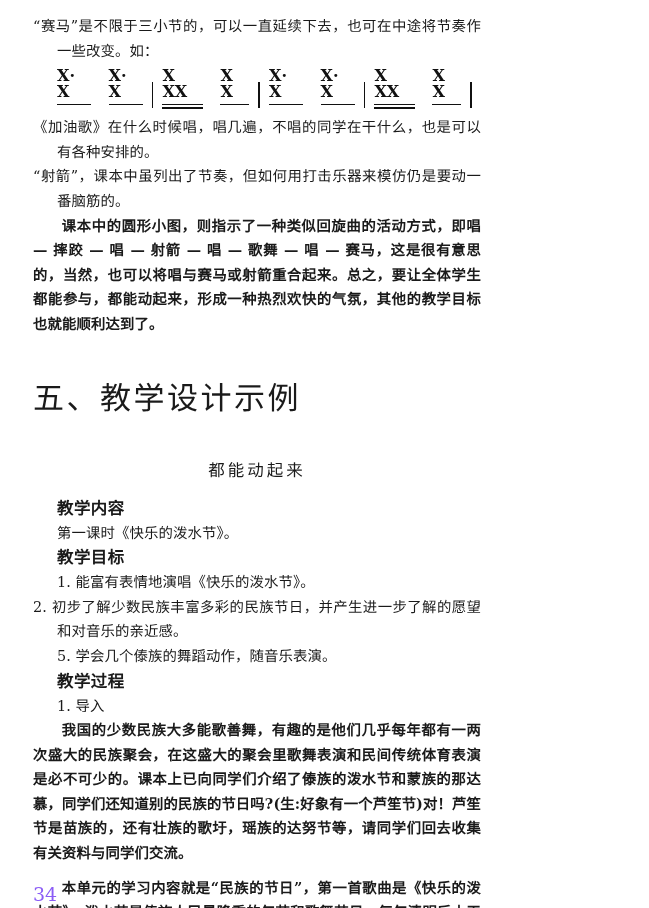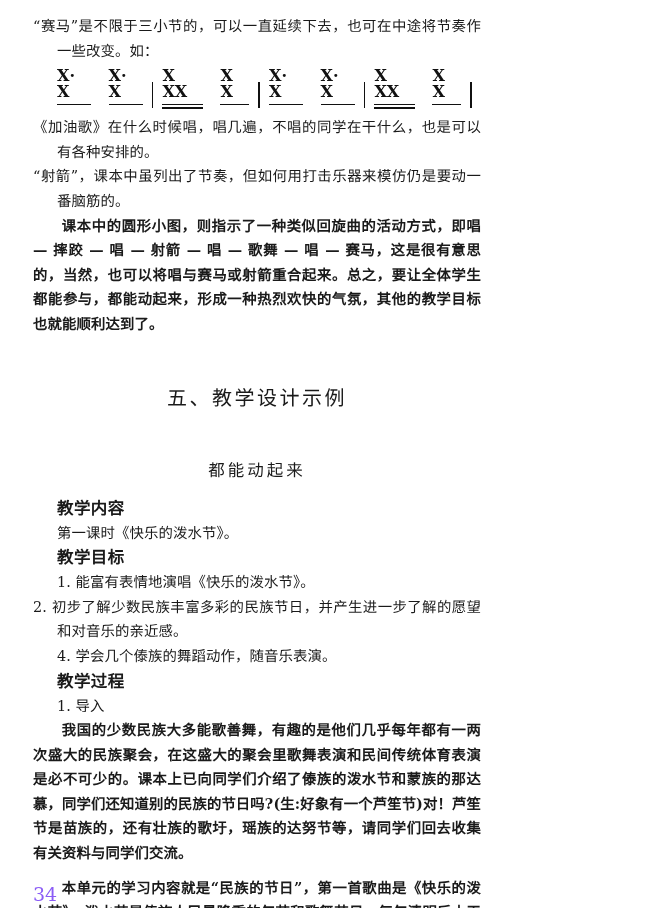--- a/index.html
+++ b/index.html
@@ -92,24 +92,23 @@
     margin: 0 9px 0 9px;
     align-self: flex-end;
     position: relative;
     top: 1px;
   }
   .gap { width: 10px; }
 
   
   .section-title {
     font-family: "DejaVu Serif", "Liberation Serif", serif;
-    font-size: 20px;
+    font-size: 31px;
     line-height: 30px;
     letter-spacing: 2.5px;
-    text-align: center;
     margin: 46px 0 0 0;
     font-weight: normal;
   }
   .lesson-title {
     font-family: "DejaVu Serif", "Liberation Serif", serif;
     font-size: 16.5px;
     line-height: 22px;
     letter-spacing: 3px;
     text-align: center;
     margin: 47px 0 0 0;
@@ -212,21 +211,21 @@
   <h2 class="lesson-title">都能动起来</h2>
 
   <div class="spacer-14"></div>
 
   <h3 class="sub-head">教学内容</h3>
   <p class="body-line">第一课时《快乐的泼水节》。</p>
 
   <h3 class="sub-head">教学目标</h3>
   <p class="body-line">1. 能富有表情地演唱《快乐的泼水节》。</p>
   <p class="para hang" style="padding-left:24px;text-indent:-24px;">2. 初步了解少数民族丰富多彩的民族节日，并产生进一步了解的愿望和对音乐的亲近感。</p>
-  <p class="body-line">4. 学会几个傣族的舞蹈动作，随音乐表演。</p>
+  <p class="body-line">5. 学会几个傣族的舞蹈动作，随音乐表演。</p>
 
   <h3 class="sub-head">教学过程</h3>
   <p class="body-line">1. 导入</p>
 
   <p class="para indent">我国的少数民族大多能歌善舞，有趣的是他们几乎每年都有一两次盛大的民族聚会，在这盛大的聚会里歌舞表演和民间传统体育表演是必不可少的。课本上已向同学们介绍了傣族的泼水节和蒙族的那达慕，同学们还知道别的民族的节日吗?(生:好象有一个芦笙节)对！芦笙节是苗族的，还有壮族的歌圩，瑶族的达努节等，请同学们回去收集有关资料与同学们交流。</p>
 
   <div class="spacer-10"></div>
 
   <p class="para indent">本单元的学习内容就是“民族的节日”，第一首歌曲是《快乐的泼水节》，泼水节是傣族人民最隆重的年节和歌舞节日，每年清明后十天左右举行，周恩来总理也曾参加过泼水节，与傣族人民共同泼水祝福。在泼水节里人们在铓锣和象脚鼓声中相互追逐泼水，以示祝福，民间舞蹈家打扮成孔雀的样子，翩翩起舞，小伙子们在江河中进行龙舟比赛，岸边的人们唱着歌端着米酒，准备敬献给获胜者。歌手们边唱边爬上竹梯点燃钻天烟火……气氛十分热烈，活动从黎明直至深夜(有条件的学校可以插播泼水节的录像片断)。</p>
 

